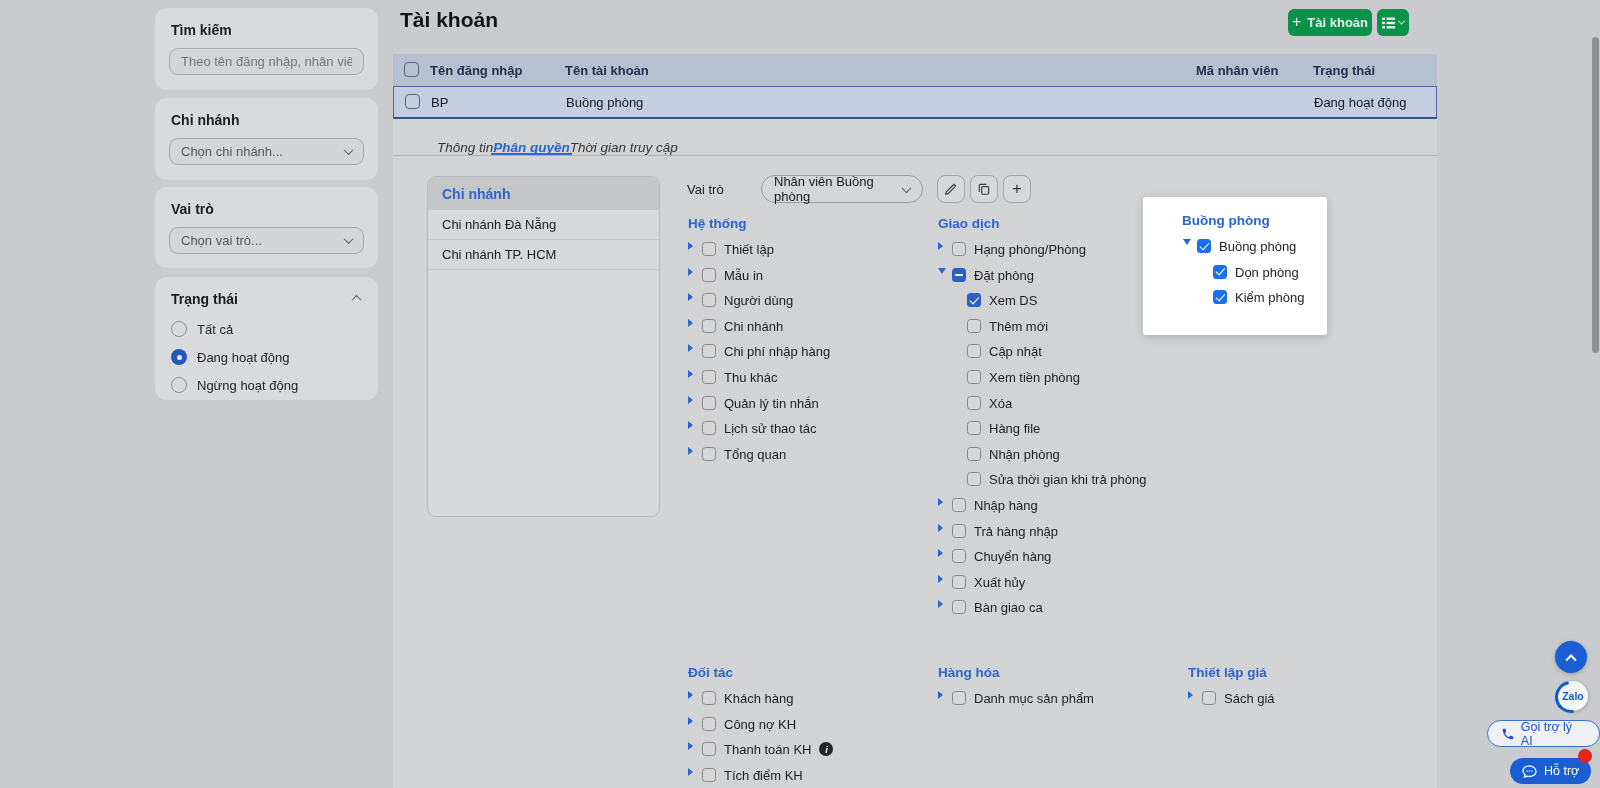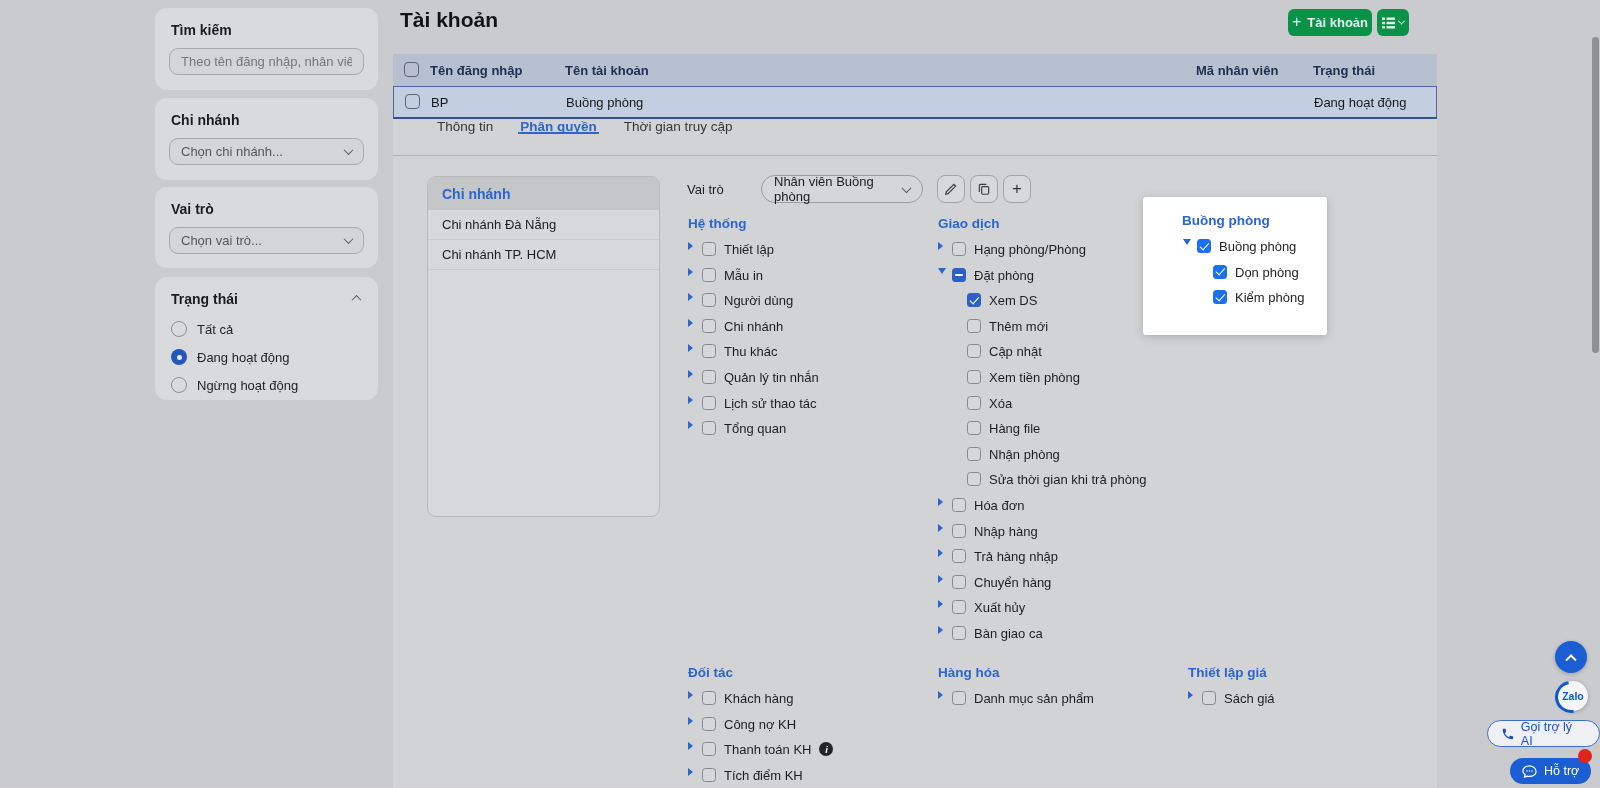--- a/index.html
+++ b/index.html
@@ -52,21 +52,21 @@
     font-weight:bold; font-size:13px; color:#20304e; }
   .trow { height:33px; background:#c3cee1; position:relative; display:flex; align-items:center;
     font-size:13px; color:#17181b; border:1px solid #5066a8; border-bottom:2px solid #31518f; }
   .cell { position:absolute; }
   .c1 { left:37px; } .c2 { left:172px; } .c3 { left:803px; } .c4 { left:920px; }
   .tbl-cb { position:absolute; left:11px; top:50%; margin-top:-8px; width:15px; height:15px;
     border:1.6px solid #62646b; border-radius:4px; background:transparent; }
 
   
   #detail { position:absolute; left:393px; top:119px; width:1044px; height:669px; background:#d2d3d5; }
-  .tabbar { height:37px; border-bottom:1px solid #b0b1b3; display:flex; padding-left:44px; gap:27px; align-items:flex-start; }
+  .tabbar { height:37px; border-bottom:1px solid #b0b1b3; display:flex; padding-left:44px; align-items:flex-end;font-style:italic; }
   .tab { font-size:13.5px; color:#34363a; display:flex; align-items:center; position:relative; cursor:pointer; }
   .tab.active { color:#2b66cc; font-weight:bold; }
   .tab.active::after { content:""; position:absolute; left:-2px; right:-2px; bottom:0; height:2.5px; background:#2b66cc; }
 
   .branch-card { position:absolute; left:34px; top:57px; width:233px; height:341px; background:#d7d8da;
     border:1px solid #bababc; border-radius:9px; overflow:hidden; }
   .branch-head { height:33px; background:#c5c6c8; color:#2b66cc; font-weight:bold; font-size:14px;
     display:flex; align-items:center; padding-left:14px; }
   .branch-item { height:30px; font-size:13px; color:#202124; display:flex; align-items:center;
     padding-left:14px; border-bottom:1px solid #c8c9cb; cursor:pointer; background:#d7d8da; }
@@ -258,20 +258,25 @@
         <span class="perm-label">Người dùng</span>
       </div>
       <div class="perm-row">
         <span class="tri right"></span>
         <span class="cb unchecked"></span>
         <span class="perm-label">Chi nhánh</span>
       </div>
       <div class="perm-row">
         <span class="tri right"></span>
         <span class="cb unchecked"></span>
+        <span class="perm-label">Chi phí nhập hàng</span>
+      </div>
+      <div class="perm-row">
+        <span class="tri right"></span>
+        <span class="cb unchecked"></span>
         <span class="perm-label">Thu khác</span>
       </div>
       <div class="perm-row">
         <span class="tri right"></span>
         <span class="cb unchecked"></span>
         <span class="perm-label">Quản lý tin nhắn</span>
       </div>
       <div class="perm-row">
         <span class="tri right"></span>
         <span class="cb unchecked"></span>
@@ -319,25 +324,20 @@
         <span class="cb unchecked"></span>
         <span class="perm-label">Hàng file</span>
       </div>
       <div class="perm-row child">
         <span class="cb unchecked"></span>
         <span class="perm-label">Nhận phòng</span>
       </div>
       <div class="perm-row child">
         <span class="cb unchecked"></span>
         <span class="perm-label">Sửa thời gian khi trả phòng</span>
-      </div>
-      <div class="perm-row">
-        <span class="tri right"></span>
-        <span class="cb unchecked"></span>
-        <span class="perm-label">Hóa đơn</span>
       </div>
       <div class="perm-row">
         <span class="tri right"></span>
         <span class="cb unchecked"></span>
         <span class="perm-label">Nhập hàng</span>
       </div>
       <div class="perm-row">
         <span class="tri right"></span>
         <span class="cb unchecked"></span>
         <span class="perm-label">Trả hàng nhập</span>

